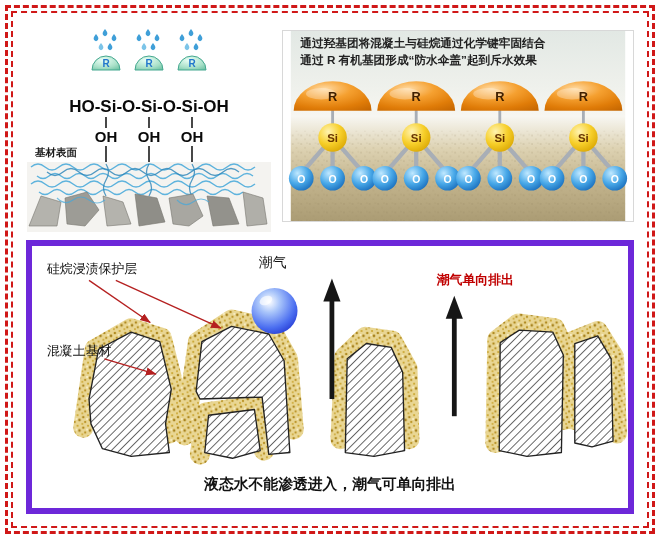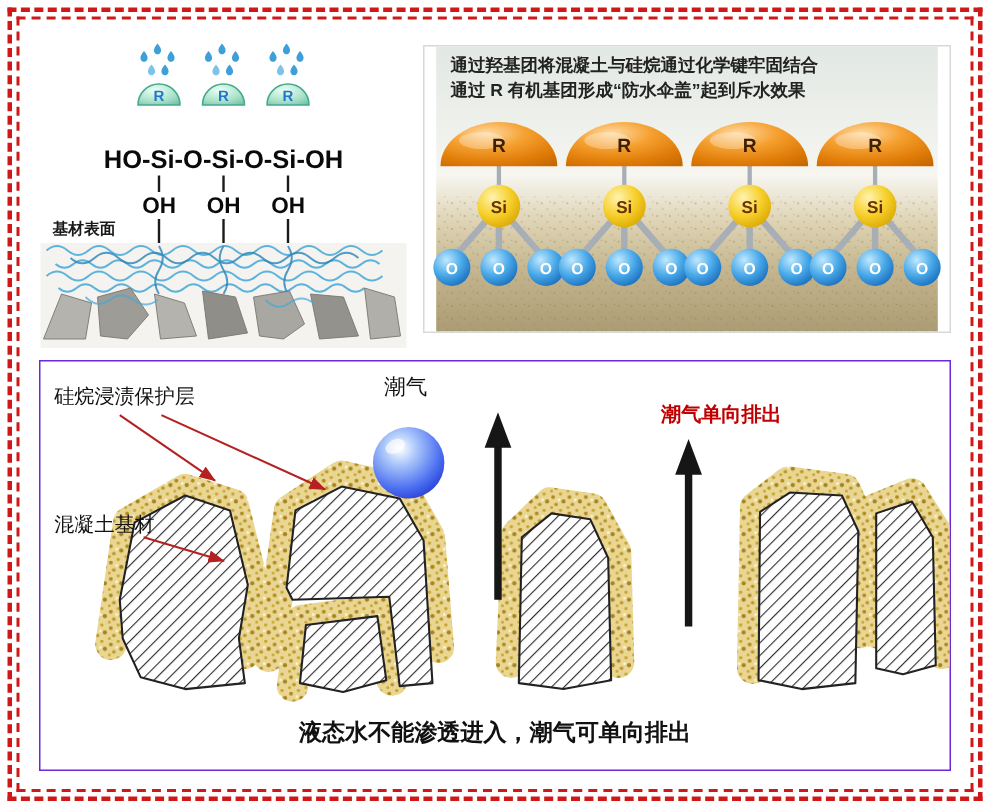--- a/index.html
+++ b/index.html
@@ -3,21 +3,21 @@
 <meta charset="utf-8">
 <style>
   html,body{margin:0;padding:0;background:#ffffff;}
   .page{position:relative;width:660px;height:539px;background:#ffffff;overflow:hidden;
         font-family:"Liberation Sans","DejaVu Sans",sans-serif;}
   .frame-outer{position:absolute;inset:5px;border:3px dashed #d01818;pointer-events:none;}
   .frame-inner{position:absolute;inset:11px;border:2px dashed #d01818;pointer-events:none;}
   .panel{position:absolute;box-sizing:border-box;}
   .tl{left:26px;top:26px;width:246px;height:206px;background:#ffffff;}
   .tr{left:282px;top:30px;width:352px;height:192px;border:1px solid #d8d8d8;}
-  .bt{left:26px;top:240px;width:608px;height:274px;border:1px solid #6d28d9;background:#ffffff;}
+  .bt{left:26px;top:240px;width:608px;height:274px;border:6px solid #6d28d9;background:#ffffff;}
   svg{display:block;width:100%;height:100%;}
   svg text{font-family:"Liberation Sans","DejaVu Sans",sans-serif;}
 </style>
 </head>
 <body>
 
 <div class="page">
 
   <div class="frame-outer"></div>
   <div class="frame-inner"></div>

